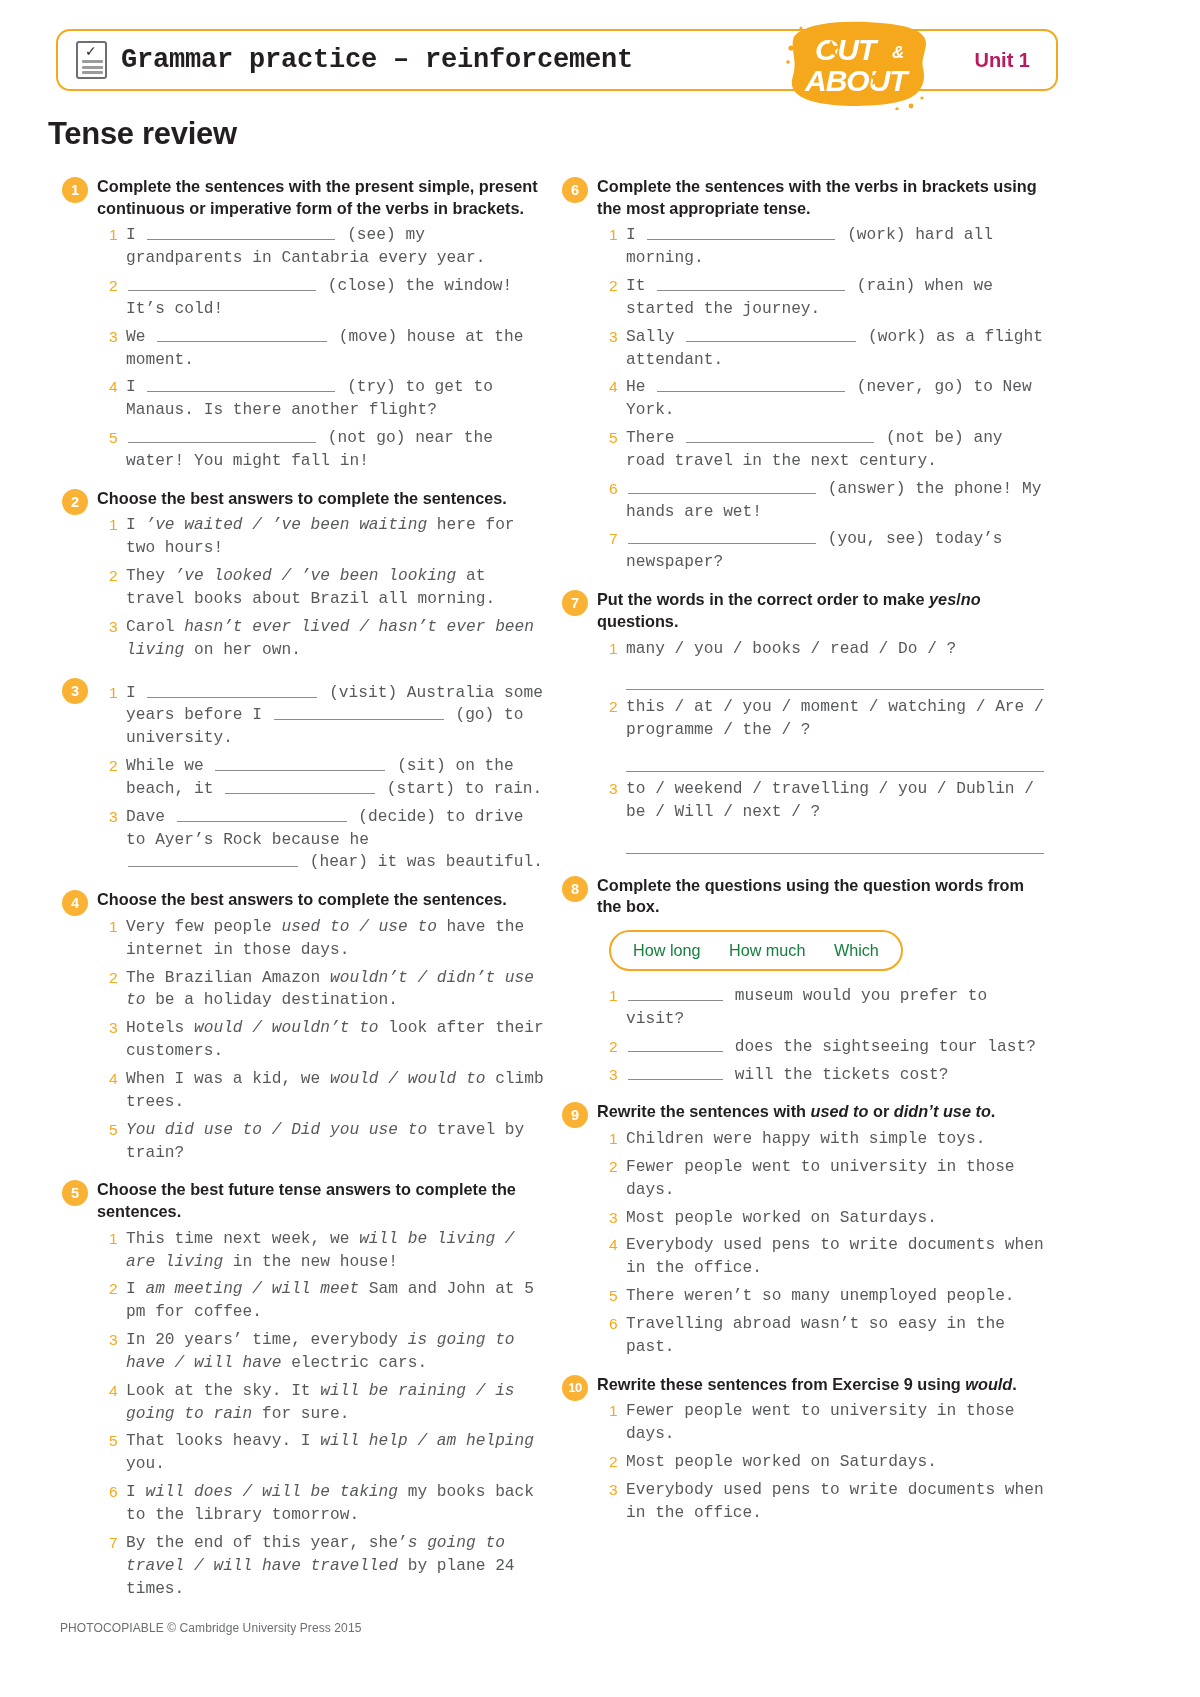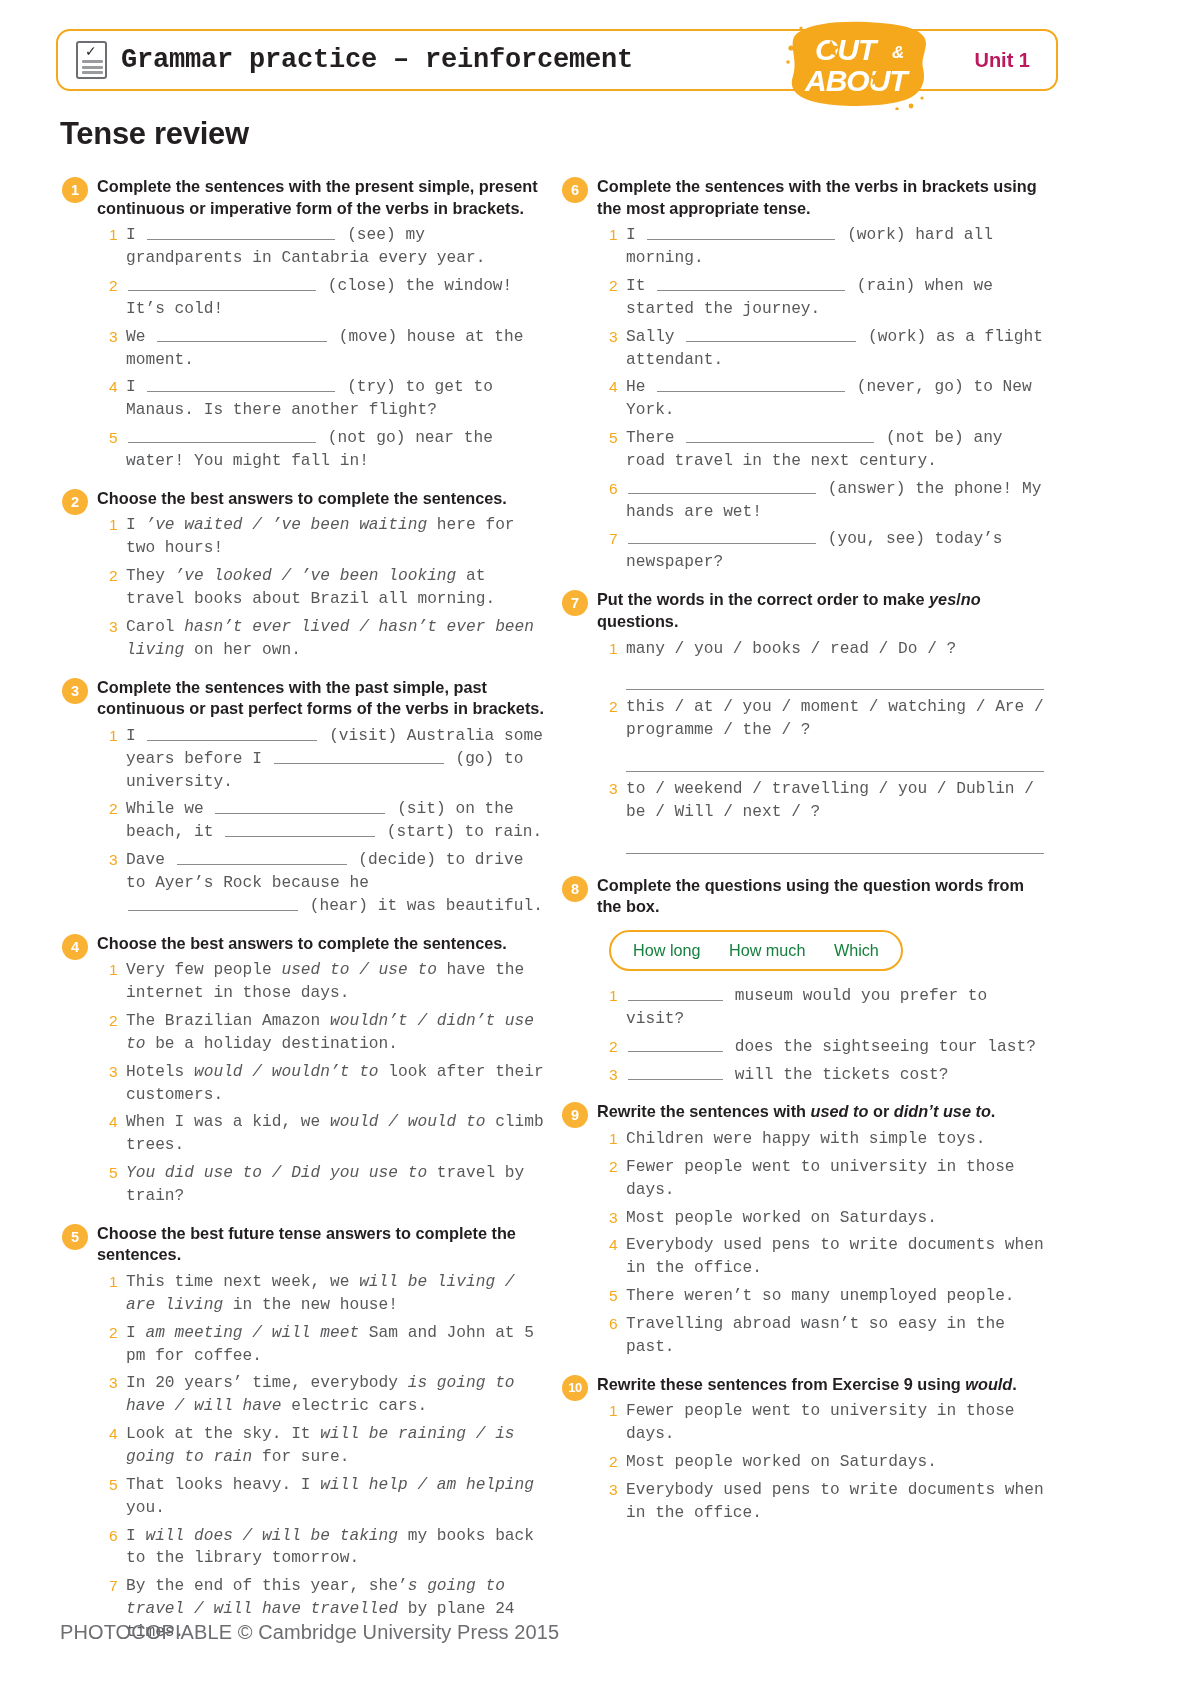--- a/index.html
+++ b/index.html
@@ -65,21 +65,21 @@
   .logo {
     position: absolute;
     left: 785px; top: 18px;
     width: 150px; height: 92px;
     pointer-events: none;
   }
 
   
   .page-title {
     position: absolute;
-    left: 60px; top: 116px;
+    left: 48px; top: 116px;
     font-size: 31px;
     font-weight: bold;
     color: #231f20;
     letter-spacing: -0.3px;
   }
 
   
   .col {
     position: absolute;
     top: 176px;
@@ -167,21 +167,21 @@
     color: #15803d;
     font-weight: normal;
     margin-right: 24px;
   }
   .wordbox span:last-child { margin-right: 0; text-align: center; }
 
   
   .footer {
     position: absolute;
     left: 60px; top: 1621px;
-    font-size: 20px;
+    font-size: 12px;
     color: #6d6e71;
     letter-spacing: 0.1px;
   }
 </style>
 </head>
 <body>
 
 <div class="page">
 
   <div class="header-bar">
@@ -271,21 +271,20 @@
               <span class="num">3</span>
               <span class="txt">Carol <em>hasn’t ever lived / hasn’t ever been living</em> on her own.</span>
             </li>
         </ol>
       </div>
     </div>
 
     <div class="ex">
       <div class="badge">3</div>
       <div class="ex-body">
-        <div class="ex-instr">Complete the sentences with the past simple, past continuous or past perfect forms of the verbs in brackets.</div>
         <ol class="items">
           <li>
               <span class="num">1</span>
               <span class="txt">I <span class="blank b-lg"></span> (visit) Australia some years before I <span class="blank b-lg"></span> (go) to university.</span>
             </li>
           <li>
               <span class="num">2</span>
               <span class="txt">While we <span class="blank b-lg"></span> (sit) on the beach, it <span class="blank b-md"></span> (start) to rain.</span>
             </li>
           <li>

